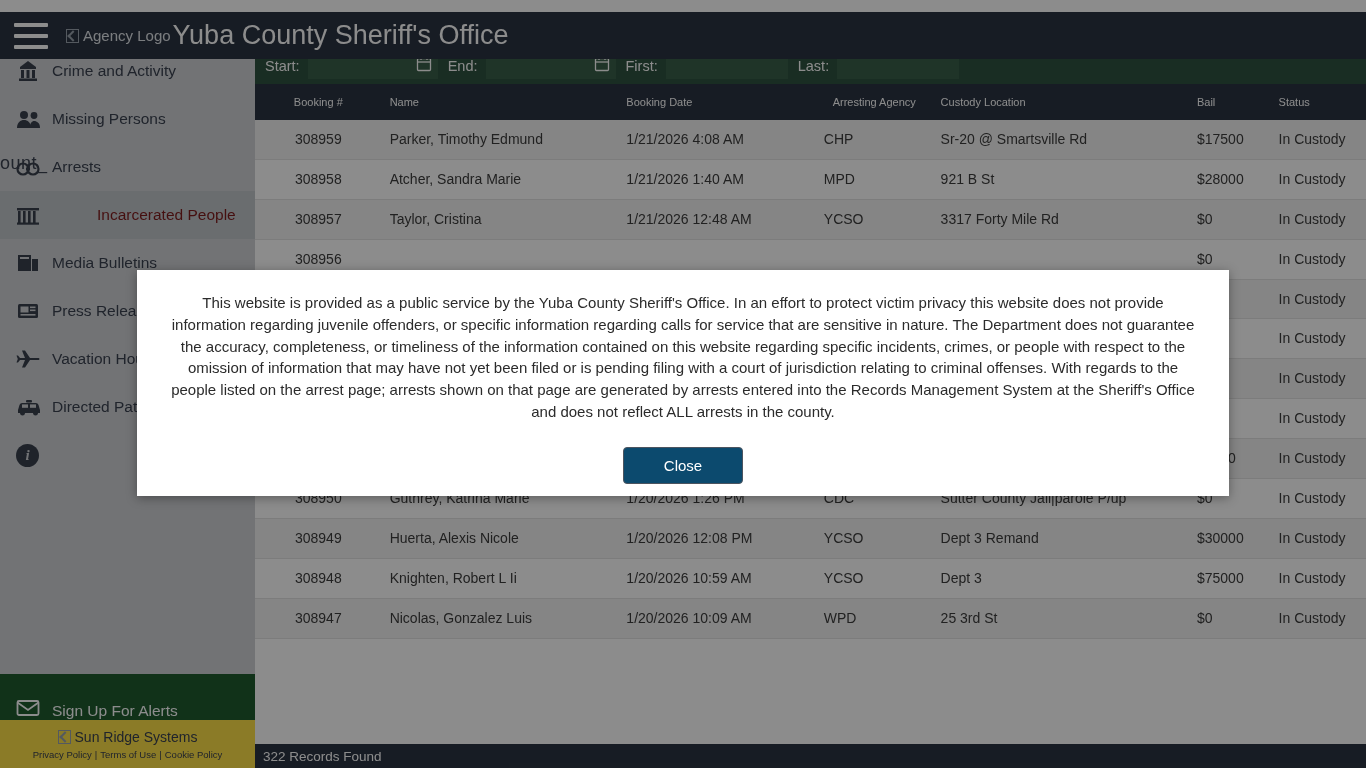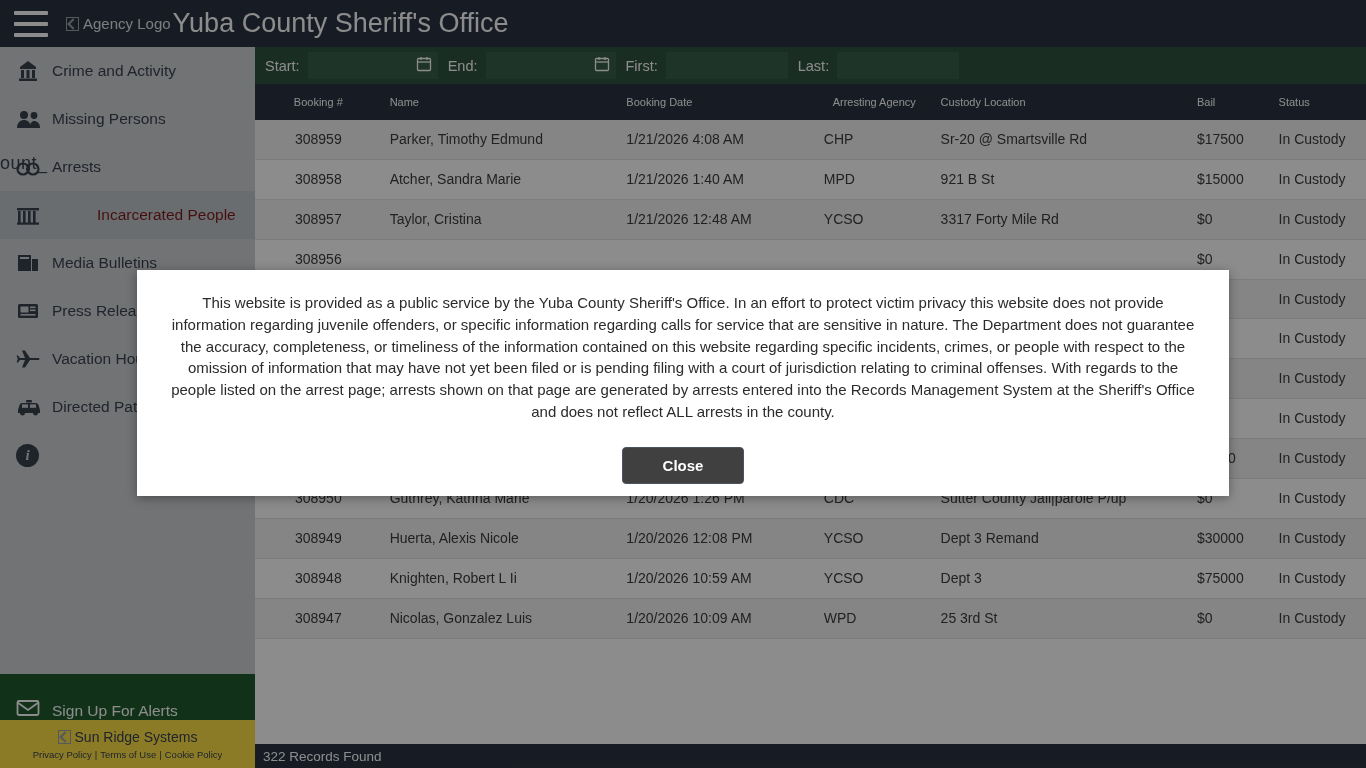--- a/index.html
+++ b/index.html
@@ -11,21 +11,21 @@
     background: #ffffff;
   }
   #app {
     position: relative;
     width: 1366px; height: 768px;
     overflow: hidden;
   }
 
   
   .header {
-    position: absolute; top: 0; left: 0;
+    position: absolute; top: 12px; left: 0;
     width: 1366px; height: 47px;
     background: #2b3442;
     display: flex; align-items: center;
     padding-left: 14px;
     color: #ffffff;
     z-index: 5;
   }
   .hamburger {
     width: 34px; height: 26px;
     display: flex; flex-direction: column; justify-content: space-between;
@@ -245,27 +245,27 @@
     box-shadow: 0 2px 10px rgba(0,0,0,0.35);
   }
   .modal-text {
     font-size: 15px;
     color: #2b2b2b;
     line-height: 1.45;
     text-align: center;
   }
   .modal-close {
     margin-top: 24px;
-    background: #404040;
+    background: #0c4a6e;
     color: #ffffff;
     border: 1px solid #4c545f;
     border-radius: 4px;
     padding: 9px 40px;
     font-size: 15px;
-    font-weight: bold;
+    font-weight: normal;
     font-family: "Liberation Sans", sans-serif;
     cursor: pointer;
   }
 </style>
 </head>
 <body>
 
 <div id="app">
 
   <div class="header">
@@ -460,21 +460,21 @@
               <td class="col-loc">Sr-20 @ Smartsville Rd</td>
               <td class="col-bail">$17500</td>
               <td class="col-status">In Custody</td>
             </tr>
             <tr>
               <td class="col-booking">308958</td>
               <td class="col-name">Atcher, Sandra Marie</td>
               <td class="col-date">1/21/2026 1:40 AM</td>
               <td class="col-agency">MPD</td>
               <td class="col-loc">921 B St</td>
-              <td class="col-bail">$15000</td>
+              <td class="col-bail">$28000</td>
               <td class="col-status">In Custody</td>
             </tr>
             <tr>
               <td class="col-booking">308957</td>
               <td class="col-name">Taylor, Cristina</td>
               <td class="col-date">1/21/2026 12:48 AM</td>
               <td class="col-agency">YCSO</td>
               <td class="col-loc">3317 Forty Mile Rd</td>
               <td class="col-bail">$0</td>
               <td class="col-status">In Custody</td>

